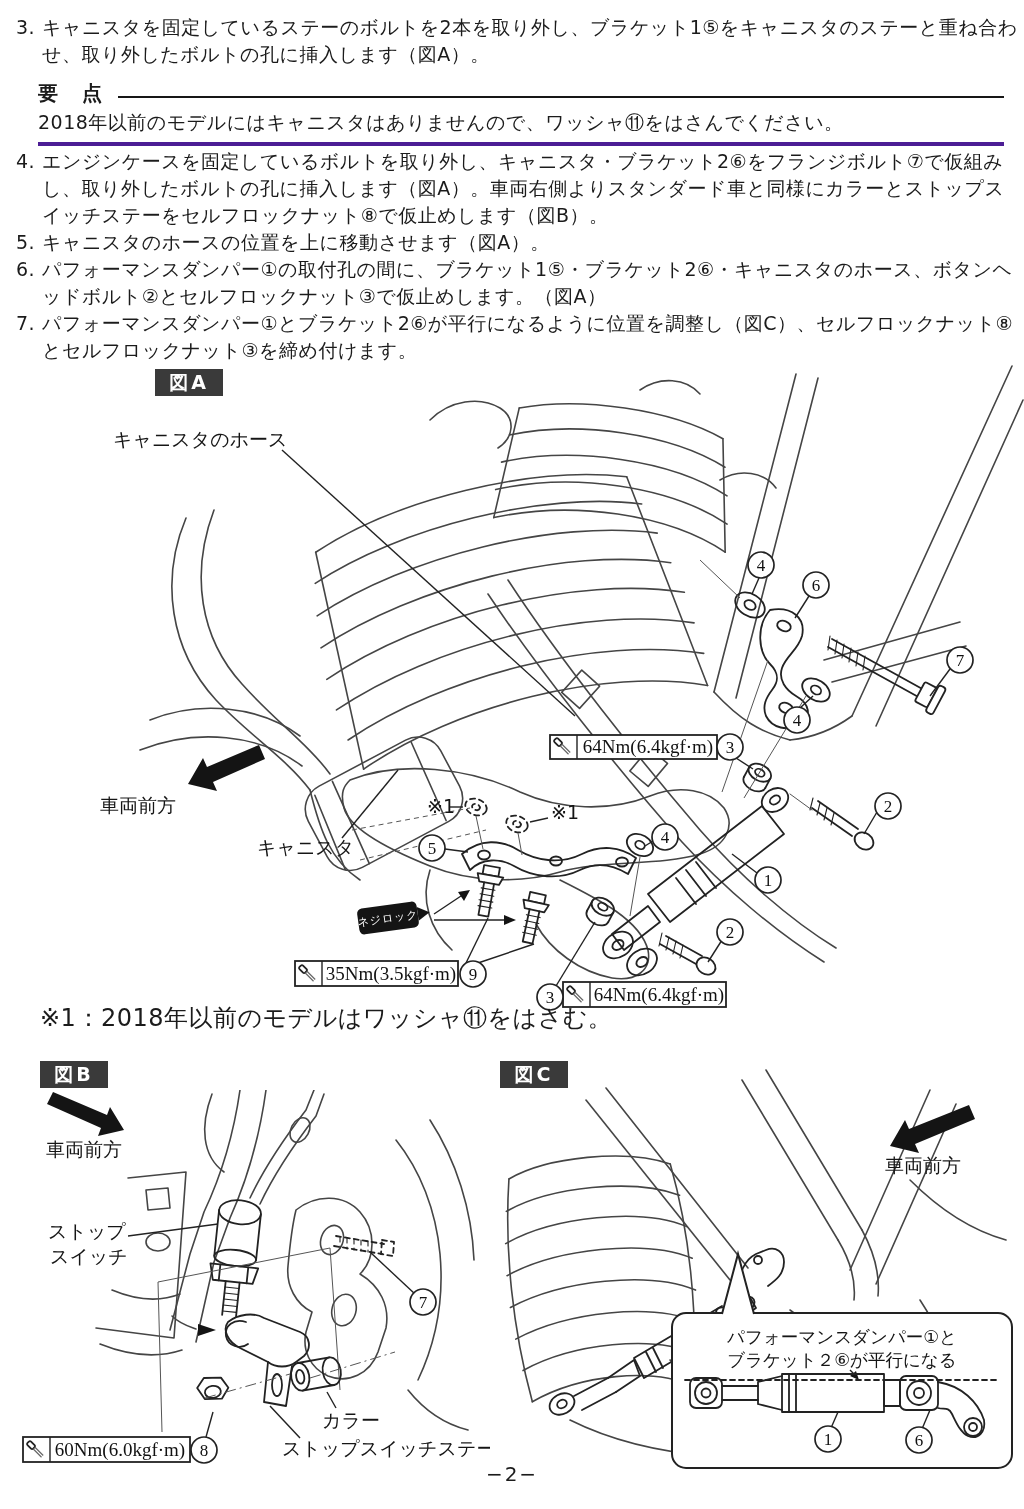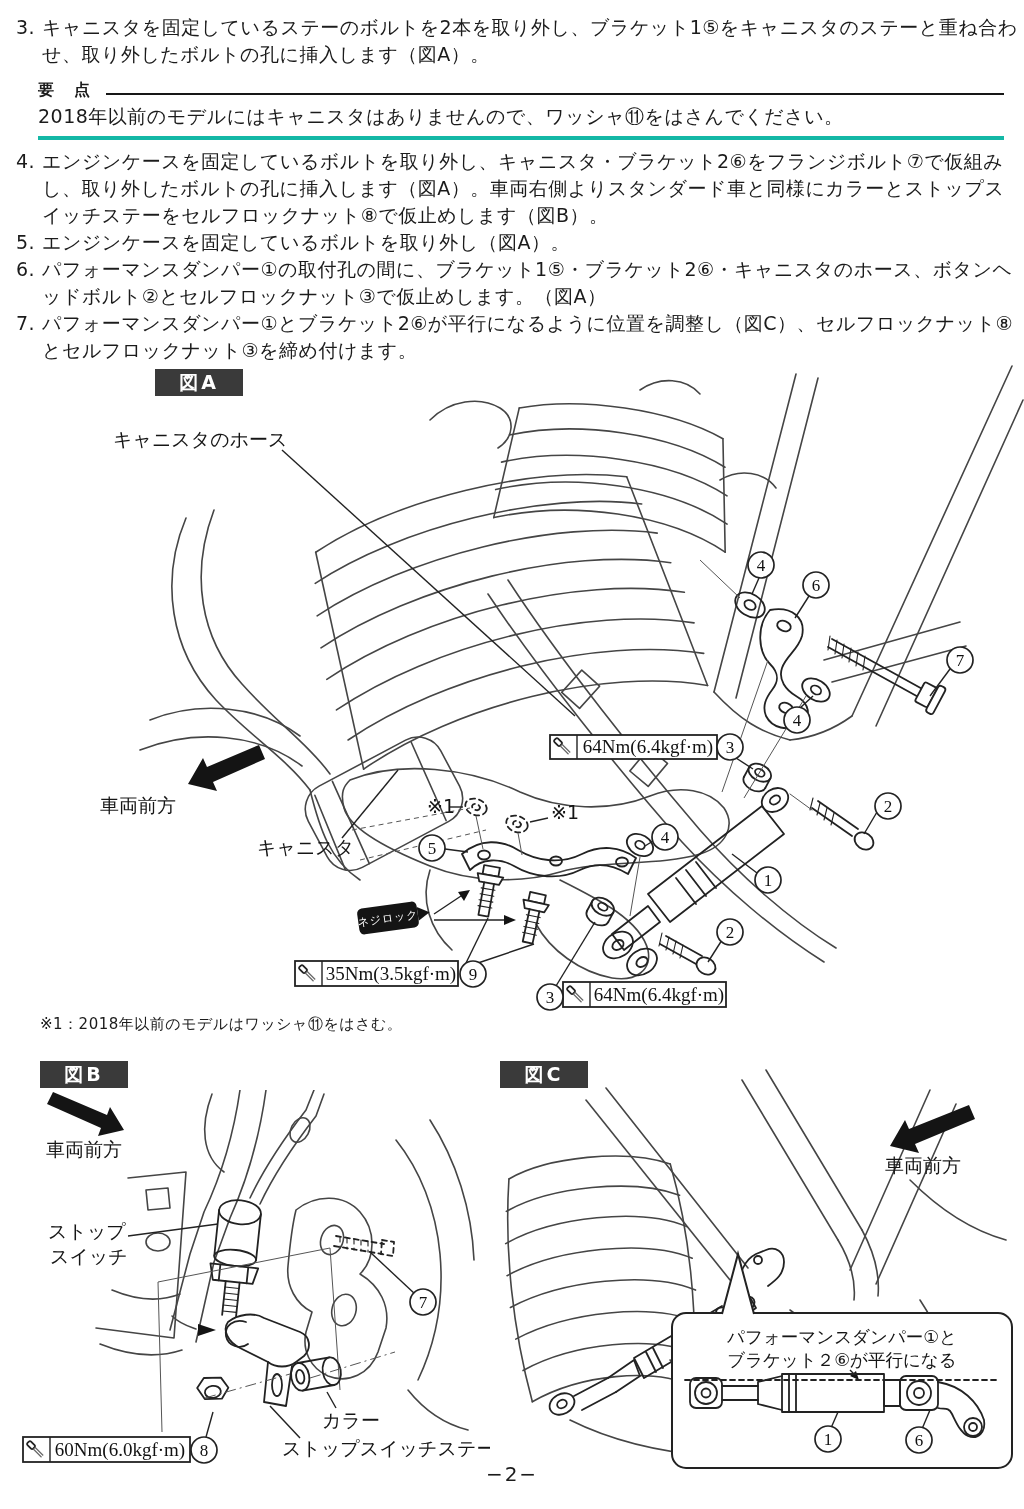--- a/index.html
+++ b/index.html
@@ -11,29 +11,29 @@
     font-family:"DejaVu Sans",sans-serif;
     color:#1b1b1b;
   }
   .abs{position:absolute;}
   
   .step{display:flex;font-size:19px;line-height:27px;letter-spacing:0.5px;}
   .step .n{flex:none;width:26px;}
   .step .t{flex:1;}
   #note-block{left:38px;top:80px;width:966px;}
   #note-block .hd{display:flex;align-items:center;}
-  #note-block .hd .h{font-size:16px;font-weight:bold;letter-spacing:2px;flex:none;}
+  #note-block .hd .h{font-size:20px;font-weight:bold;letter-spacing:2px;flex:none;}
   #note-block .hd .rule{flex:1;border-top:2px solid #161616;margin-left:14px;margin-top:6px;}
-  #note-block .nt{font-size:19px;line-height:25px;margin-top:3px;padding-bottom:7px;border-bottom:4px solid #14b8a6;letter-spacing:0.5px;}
+  #note-block .nt{font-size:19px;line-height:25px;margin-top:3px;padding-bottom:7px;border-bottom:4px solid #4c1d95;letter-spacing:0.5px;}
   .fig-title{
-    position:absolute;width:88px;height:27px;background:#3a3a3a;color:#fff;
+    position:absolute;width:68px;height:27px;background:#3a3a3a;color:#fff;
     font-size:19px;font-weight:bold;letter-spacing:3px;
     display:flex;align-items:center;justify-content:center;
   }
-  #footnote{left:40px;top:1002px;width:720px;font-size:15px;letter-spacing:0.5px;margin-top:13px;}
+  #footnote{left:40px;top:1002px;width:720px;font-size:24px;letter-spacing:0.5px;}
   #page-number{left:0;top:1462px;width:1024px;text-align:center;font-size:20px;letter-spacing:2px;}
   
   svg{position:absolute;}
   .ln{stroke:#454545;stroke-width:1.6;fill:none;stroke-linecap:round;stroke-linejoin:round;}
   .ln2{stroke:#222;stroke-width:1.8;fill:none;stroke-linecap:round;stroke-linejoin:round;}
   .thin{stroke:#555;stroke-width:1;fill:none;}
   .ld{stroke:#222;stroke-width:1.4;fill:none;}
   .dash{stroke-dasharray:5,4;}
   .ddot{stroke-dasharray:11,4,2,4;}
   .blk{fill:#141414;stroke:none;}
@@ -64,21 +64,21 @@
   <div class="nt">2018年以前のモデルにはキャニスタはありませんので、ワッシャ⑪をはさんでください。</div>
 </div>
 
 <div class="abs" id="steps47-block" style="left:16px;top:148px;width:1002px;">
   <div class="step">
     <span class="n">4.</span>
     <span class="t">エンジンケースを固定しているボルトを取り外し、キャニスタ・ブラケット2⑥をフランジボルト⑦で仮組みし、取り外したボルトの孔に挿入します（図A）。車両右側よりスタンダード車と同様にカラーとストップスイッチステーをセルフロックナット⑧で仮止めします（図B）。</span>
   </div>
   <div class="step">
     <span class="n">5.</span>
-    <span class="t">エンジンケースを固定しているボルトを取り外し（図A）。</span>
+    <span class="t">キャニスタのホースの位置を上に移動させます（図A）。</span>
   </div>
   <div class="step">
     <span class="n">6.</span>
     <span class="t">パフォーマンスダンパー①の取付孔の間に、ブラケット1⑤・ブラケット2⑥・キャニスタのホース、ボタンヘッドボルト②とセルフロックナット③で仮止めします。（図A）</span>
   </div>
   <div class="step">
     <span class="n">7.</span>
     <span class="t">パフォーマンスダンパー①とブラケット2⑥が平行になるように位置を調整し（図C）、セルフロックナット⑧とセルフロックナット③を締め付けます。</span>
   </div>
 </div>

